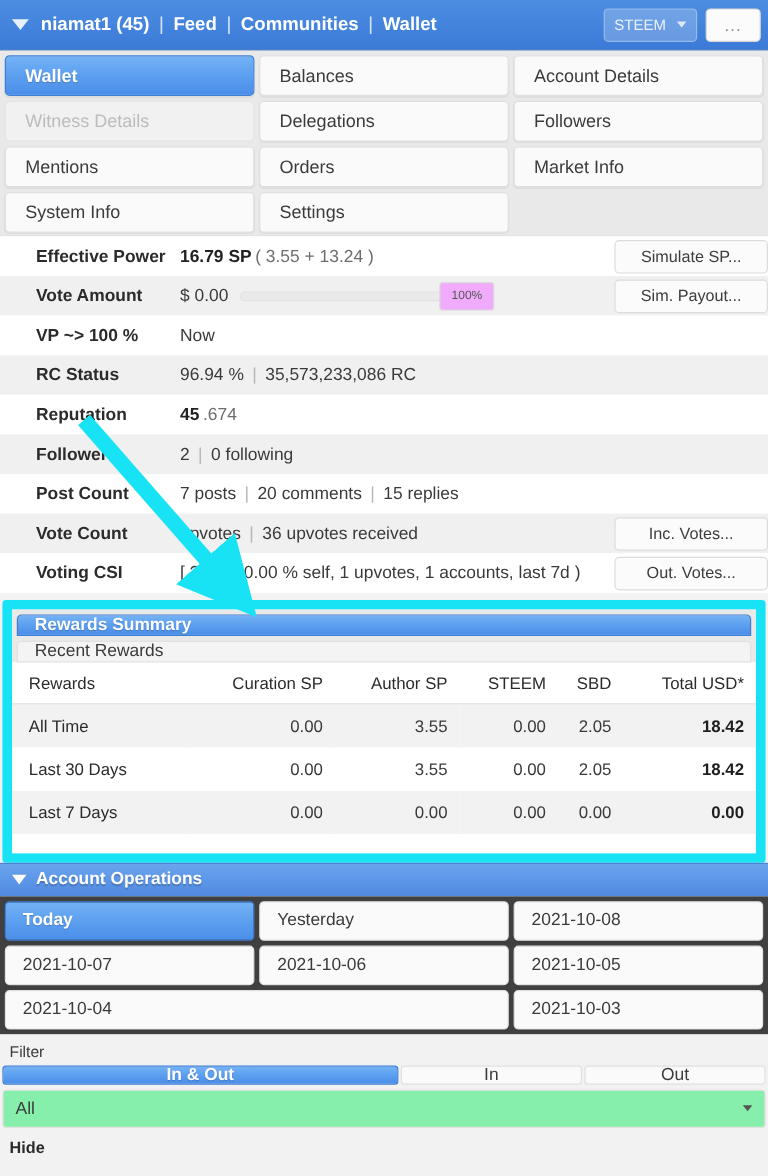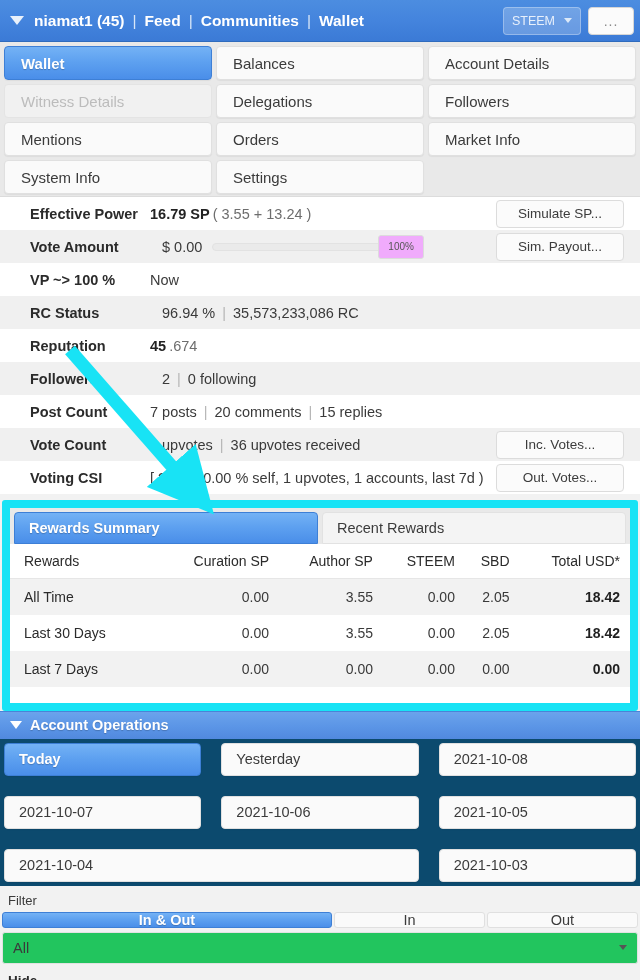--- a/index.html
+++ b/index.html
@@ -77,35 +77,35 @@
     color: #ffffff; font-weight: bold;
     text-shadow: 0 1px 1px rgba(0,0,0,0.22);
   }
   .tab.disabled { color: #bcbcbc; background: #f1f1f1; border-color: #e4e4e4; box-shadow: none; }
   .tab.empty { background: transparent; border: none; box-shadow: none; }
 
   
   .stats { background: #ffffff; border-top: 1px solid #dcdcdc; }
   .srow { display: flex; align-items: center; height: 33px; position: relative; }
   .srow.odd  { background: #ffffff; }
-  .srow.even { background: #f0f0f0; gap: 12px; }
+  .srow.even { background: #f0f0f0; }
   .slabel {
     width: 150px; flex: 0 0 150px;
     font-size: 14.5px; font-weight: bold; color: #2b2b2b;
     padding-left: 30px;
   }
   .sval {
     flex: 1 1 auto; font-size: 14.5px; color: #3a3a3a;
     display: flex; align-items: center; overflow: hidden; white-space: nowrap;
   }
   .sval .strong { font-weight: bold; color: #222; margin-right: 3px; }
   .sval .muted  { color: #6d6d6d; }
   .sval .pipe   { color: #b5b5b5; margin: 0 7px; }
   .sbtn {
-    flex: 0 0 auto; margin-right: 16px;
+    flex: 0 0 auto; margin-right: 0;
     height: 28px; min-width: 128px;
     background: #fbfbfb; border: 1px solid #dcdcdc; border-radius: 4px;
     font-size: 13.5px; color: #3c3c3c;
     display: flex; align-items: center; justify-content: center;
   }
   .slider-wrap { display: flex; align-items: center; margin-left: 10px; }
   .slider-track {
     width: 172px; height: 8px; background: #eaeaea;
     border: 1px solid #e2e2e2; border-radius: 4px;
   }
@@ -117,21 +117,21 @@
     display: flex; align-items: center;
   }
 
   
   .highlight {
     margin: 6px 2px 0 2px;
     border: 8px solid #18e3f5;
     border-radius: 3px;
     background: #ffffff;
   }
-  .rw-tabs { display: flex; gap: 4px; padding: 4px 4px 0 4px; background: #e9e9e9; }
+  .rw-tabs { display: flex; gap: 4px; padding: 4px 4px 0 4px; background: #e9e9e9; flex-direction: column; }
   .rw-tab {
     flex: 1 1 0; height: 32px;
     display: flex; align-items: center; padding-left: 14px;
     font-size: 14.5px; color: #3b3b3b;
     background: #f4f4f4; border: 1px solid #e2e2e2;
     border-radius: 4px 4px 0 0;
   }
   .rw-tab.active {
     background: linear-gradient(to bottom, #74b2f5 0%, #5ea1f0 45%, #4a8ee9 100%);
     border-color: #3d7fd6; color: #ffffff; font-weight: bold;
@@ -164,22 +164,22 @@
     border-top: 1px solid #4a83d8;
   }
   .acct-header .caret {
     width: 0; height: 0;
     border-left: 6px solid transparent;
     border-right: 6px solid transparent;
     border-top: 8px solid #ffffff;
     margin-right: 8px;
   }
   .datetabs {
-    background: #0c4a6e; padding: 4px;
-    display: grid; grid-template-columns: 1fr 1fr 1fr; gap: 20px; text-align: right;
+    background: #404040; padding: 4px;
+    display: grid; grid-template-columns: 1fr 1fr 1fr; gap: 4px; text-align: right;
   }
   .dtab {
     height: 33px; display: flex; align-items: center; padding-left: 14px;
     font-size: 14.5px; color: #3b3b3b;
     background: #fafafa; border: 1px solid #e0e0e0; border-radius: 4px;
     box-shadow: 0 1px 1px rgba(0,0,0,0.05);
   }
   .dtab.active {
     background: linear-gradient(to bottom, #74b2f5 0%, #5ea1f0 45%, #4a8ee9 100%);
     border-color: #3d7fd6; color: #ffffff; font-weight: bold;
@@ -198,21 +198,21 @@
     background: #fafafa; border: 1px solid #e0e0e0; border-radius: 3px;
   }
   .seg-btn.active {
     background: linear-gradient(to bottom, #74b2f5 0%, #5ea1f0 45%, #4a8ee9 100%);
     border-color: #3d7fd6; color: #ffffff; font-weight: bold;
     text-shadow: 0 1px 1px rgba(0,0,0,0.22);
     flex: 2.2 1 0;
   }
   .dropdown {
     margin: 4px 2px 0 2px; height: 32px;
-    background: #22c55e; border: 1px solid #e2e2e2; border-radius: 3px;
+    background: #86efac; border: 1px solid #e2e2e2; border-radius: 3px;
     display: flex; align-items: center; padding: 0 10px;
     font-size: 14.5px; color: #3a3a3a;
   }
   .dropdown .tri {
     margin-left: auto;
     width: 0; height: 0;
     border-left: 4px solid transparent;
     border-right: 4px solid transparent;
     border-top: 5px solid #555;
   }

